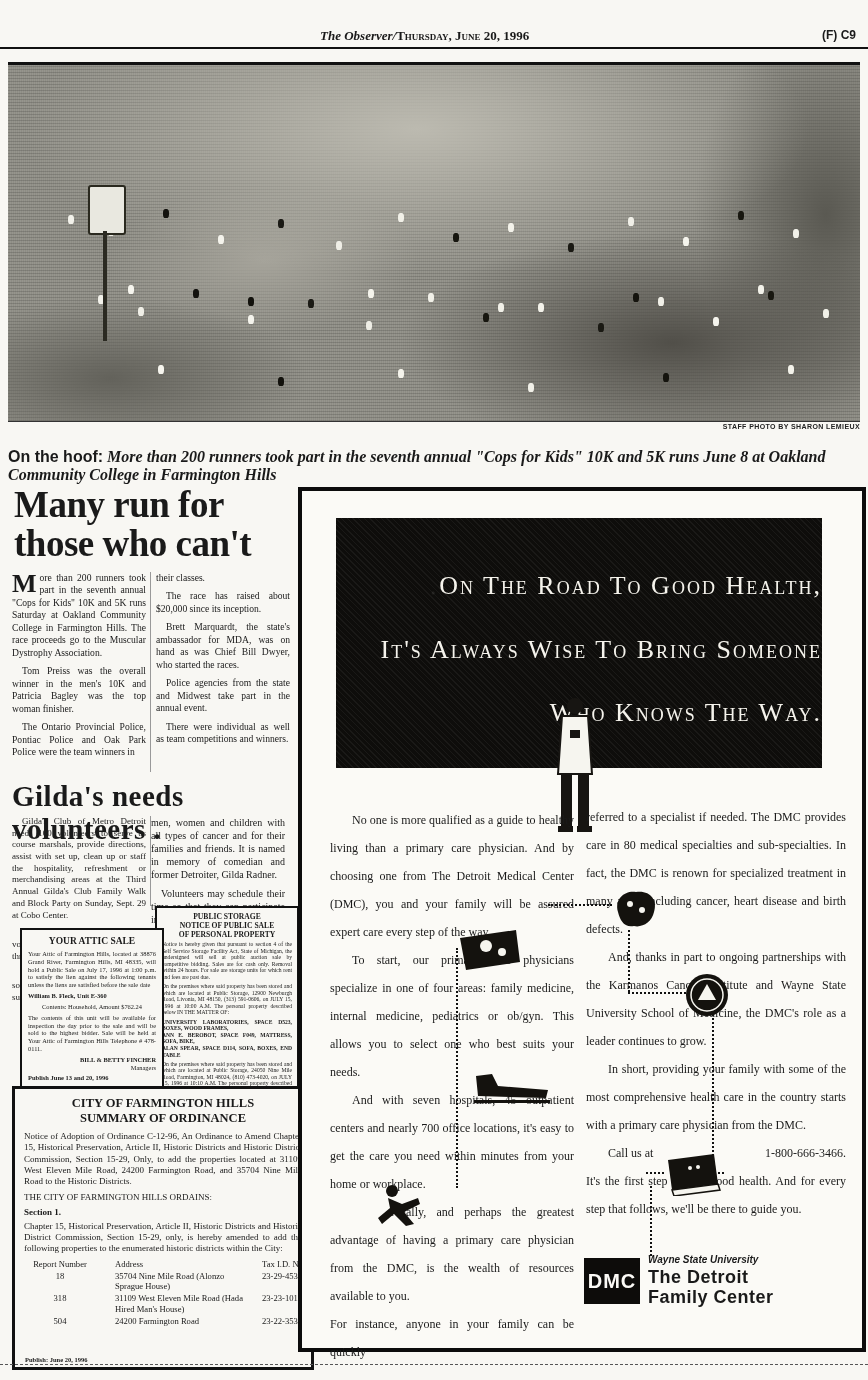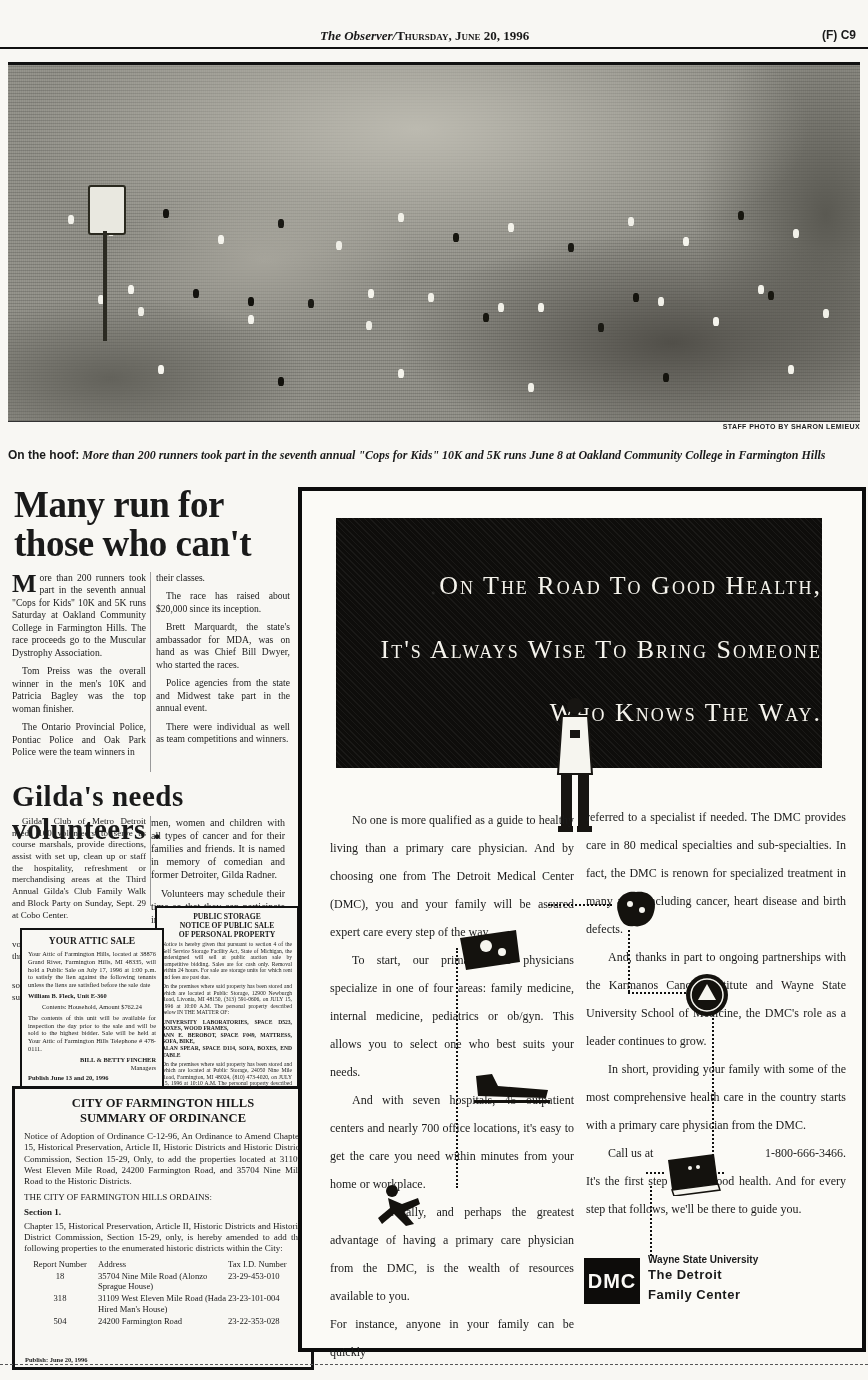--- a/index.html
+++ b/index.html
@@ -24,63 +24,63 @@
     border-top:3px solid #111;border-bottom:1px solid #333;}
   .runner-dots{width:6px;height:9px;background:#f2f1ea;border-radius:40%;
     box-shadow: 40px 12px 0 #efeee6, 95px -6px 0 #14130f, 150px 20px 0 #f4f3ec, 210px 4px 0 #1b1a15,
       268px 26px 0 #efeee6, 330px -2px 0 #f1f0e8, 385px 18px 0 #17160f, 440px 8px 0 #f3f2ea,
       500px 28px 0 #1a1913, 560px 2px 0 #f0efe7, 615px 22px 0 #f5f4ed, 670px -4px 0 #181710,
       725px 14px 0 #f2f1e9, 60px 70px 0 #f6f5ee, 180px 82px 0 #12110c, 300px 74px 0 #f4f3eb,
       430px 88px 0 #f1f0e8, 565px 78px 0 #15140e, 690px 70px 0 #f3f2ea;}
   .sign{background:#e9e8e0;border:2px solid #2a291f;border-radius:3px;}
   .signpole{background:#2b2a22;}
   .credit{font-family:"Liberation Sans",sans-serif;font-weight:bold;font-size:7px;letter-spacing:.4px;text-align:right;color:#222;}
-  .caption{font-size:12px;}
+  .caption{font-size:16px;}
   .caption .lead{font-family:"Liberation Sans",sans-serif;font-weight:bold;font-style:normal;}
   .caption .rest{font-style:italic;font-weight:bold;}
   
   .headline1{font-weight:bold;font-size:37px;line-height:1.05;letter-spacing:-.5px;}
   .headline2{font-weight:bold;font-size:29px;letter-spacing:.5px;}
   .bodycol{font-size:9.6px;line-height:1.3;text-align:justify;}
   .bodycol p{margin:0 0 6px 0;text-indent:10px;}
   .bodycol p.noindent{text-indent:0;}
   .dropcap{float:left;font-weight:bold;font-size:26px;line-height:.8;padding:2px 3px 0 0;}
   .colrule{border-left:1px solid #999;}
   
   .legalbox{border:2px solid #111;background:#f8f7f3;overflow:hidden;}
   .legalbox .t{text-align:center;font-weight:bold;}
   .tiny{font-size:6.4px;line-height:1.22;text-align:justify;}
   .tiny p{margin:0 0 3px 0;}
   .microbox{font-size:5.6px;line-height:1.18;text-align:justify;}
   .microbox p{margin:0 0 2.5px 0;}
   .ord-title{text-align:center;font-weight:bold;font-size:12.5px;line-height:1.2;}
   .ord-body{font-size:9px;line-height:1.25;text-align:justify;}
   .ord-body p{margin:0 0 5px 0;}
-  .ordgrid{display:grid;grid-template-columns:72px 128px 74px;font-size:8.6px;line-height:1.2;column-gap:2px;}
+  .ordgrid{display:grid;grid-template-columns:72px 128px 74px;font-size:8.6px;line-height:1.2;column-gap:19px;}
   .ordgrid .h{font-weight:normal;}
   .ordgrid div{padding:1px 0;}
   .sections div{font-weight:bold;font-size:9px;line-height:1.35;}
   .pub{font-size:6.5px;font-weight:bold;}
   
   .adframe{border:4px solid #0c0c0c;background:#fbfaf6;}
   .adpanel{background:#0e0d0b;
     background-image:radial-gradient(circle at 20% 30%, rgba(255,255,255,.08) 0 1px, transparent 2px),
       repeating-linear-gradient(45deg, rgba(255,255,255,.05) 0 1px, transparent 1px 4px);
     color:#f5f3ec;text-align:right;}
   .adpanel .hl{font-variant:small-caps;font-size:26px;letter-spacing:2px;line-height:2.45;}
   .adcol{font-size:12px;line-height:28px;text-align:justify;}
   .adcol p{margin:0;text-indent:0;}
   .adcol p.ind{text-indent:22px;}
   .callrow{display:flex;justify-content:space-between;font-size:12px;line-height:28px;}
   .dotv{border-left:2px dotted #111;width:0;}
   .doth{border-top:2px dotted #111;height:0;}
   .dmcbox{background:#0d0c0a;color:#fbfaf6;font-family:"Liberation Sans",sans-serif;
     font-weight:bold;font-size:20px;display:flex;align-items:center;justify-content:center;letter-spacing:1px;}
   .dmc-wsu{font-family:"Liberation Sans",sans-serif;font-weight:bold;font-size:10px;}
-  .dmc-name{font-family:"Liberation Sans",sans-serif;font-weight:bold;font-size:13px;line-height:1.1;letter-spacing:.5px;text-align:center;}
+  .dmc-name{font-family:"Liberation Sans",sans-serif;font-weight:bold;font-size:18px;line-height:1.1;letter-spacing:.5px;text-align:center;}
   .regline{border-top:1px dashed #555;}
 </style>
 </head>
 <body>
 
 <div id="page">
 
   <div class="abs masthead" style="left:320px;top:28px;">
     <span>The Observer/</span><span class="sc">Thursday, June 20, 1996</span>
   </div>
@@ -254,19 +254,19 @@
   <svg class="abs" style="left:660px;top:1152px;" width="62" height="44" viewBox="0 0 62 44">
     <path d="M8 8 L54 2 L58 32 L12 38 Z" fill="#14120e"></path>
     <path d="M12 38 L58 32 L60 38 L14 44 Z" fill="#f6f5ef" stroke="#14120e" stroke-width="1.5"></path>
     <circle cx="30" cy="16" r="2" fill="#f6f5ef"></circle>
       <circle cx="38" cy="15" r="2" fill="#f6f5ef"></circle>
   </svg>
 
   <div class="abs dmcbox" style="left:584px;top:1258px;width:56px;height:46px;">
     <span>DMC</span>
   </div>
-  <div class="abs dmc-wsu" style="left:648px;top:1254px;">Wayne State University</div>
+  <div class="abs dmc-wsu" style="left:648px;top:1254px;font-style:italic;">Wayne State University</div>
   <div class="abs dmc-name" style="left:648px;top:1268px;">The Detroit</div>
   <div class="abs dmc-name" style="left:648px;top:1288px;">Family Center</div>
 
   <div class="abs regline" style="left:0;top:1364px;width:868px;"></div>
 
 </div>
 
 </body></html>

